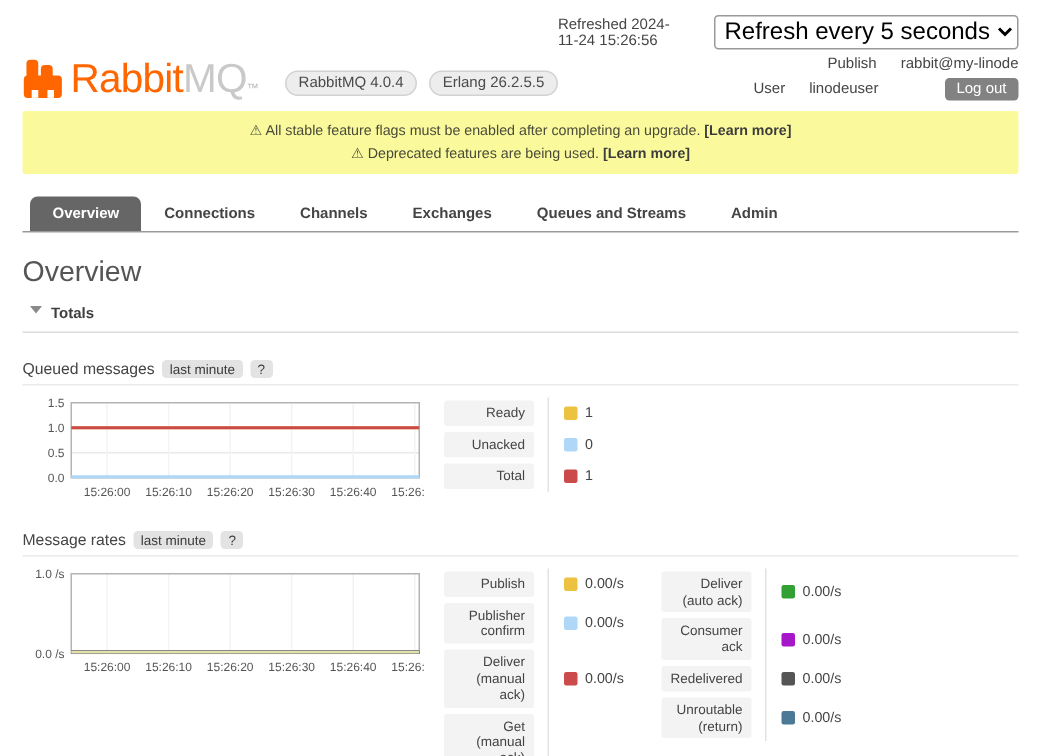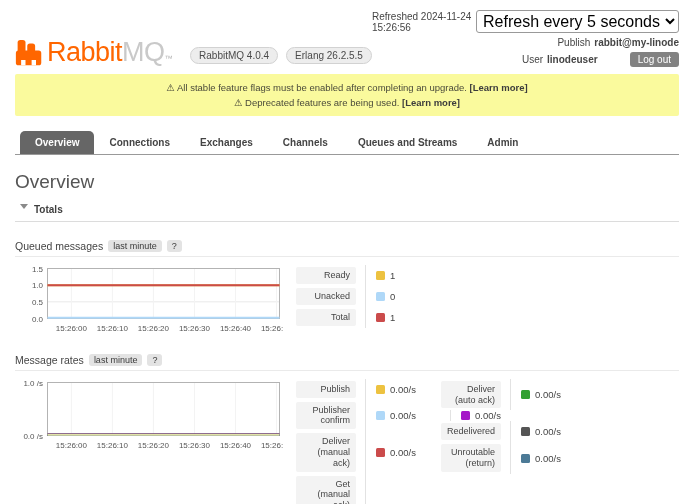--- a/index.html
+++ b/index.html
@@ -10,24 +10,24 @@
   .hdr { display:flex; justify-content:space-between; padding:8px 15px 2px 15px; }
   .logo { display:flex; align-items:flex-start; gap:4px; cursor:pointer; }
   .brand { font-size:27px; line-height:1; letter-spacing:-0.5px; }
   .br-r { color:#ff6600; }
   .br-mq { color:#c9c9c9; }
   .br-tm { color:#b5b5b5; font-size:8px; vertical-align:baseline; }
   .hdr-left { display:flex; align-items:flex-end; gap:10px; }
   .vbadges { display:flex; gap:8px; margin:0 0 3px 8px; }
   .vbadge { background:#ededed; border:1px solid #d2d2d2; border-radius:9px; padding:2px 8px; font-size:10px; color:#4a4a4a; white-space:nowrap; }
   .hdr-right { display:flex; flex-direction:column; align-items:flex-end; gap:4px; padding-top:2px; }
-  .hrow { display:flex; align-items:center; gap:4px; font-size:10px; color:#454545; }
+  .hrow { display:flex; align-items:center; gap:16px; font-size:10px; color:#454545; }
   .hrow select { font-family:"Liberation Sans",sans-serif; font-size:16px; border:1px solid #999; border-radius:3px; background:#fff; padding:1px 2px; }
   .logout { background:#828282; color:#fff; border:none; border-radius:3px; padding:2px 8px; font-size:10px; font-family:"Liberation Sans",sans-serif; cursor:pointer;margin-left:28px; }
-  b { font-weight:bold; }
+  b { font-weight:normal; }
 
   
   .banner { margin:5px 15px 0 15px; background:#fafa9d; border-radius:2px; padding:6px 8px; text-align:center; font-size:9.5px; line-height:1.6; color:#4a4a3a; }
   .learn { font-weight:bold; color:#3c3c3c; cursor:pointer; text-decoration:none; }
 
   
   .tabbar { margin:15px 15px 0 15px; border-bottom:1px solid #999; display:flex; padding-left:5px; }
   .tab { padding:6px 15px; font-weight:bold; font-size:10px; color:#444; cursor:pointer; white-space:nowrap; }
   .tab.active { background:#666; color:#fff; border-radius:5px 5px 0 0; }
 
@@ -88,22 +88,22 @@
   </div>
 
   <div class="banner">
     <div><span>⚠ All stable feature flags must be enabled after completing an upgrade.</span> <a class="learn">[Learn more]</a></div>
     <div><span>⚠ Deprecated features are being used.</span> <a class="learn">[Learn more]</a></div>
   </div>
 
   <div class="tabbar" id="tabbar">
       <div class="tab active">Overview</div>
       <div class="tab">Connections</div>
+      <div class="tab">Channels</div>
       <div class="tab">Exchanges</div>
-      <div class="tab">Channels</div>
       <div class="tab">Queues and Streams</div>
       <div class="tab">Admin</div>
     </div>
 
   <div class="content">
     <h1 class="pg">Overview</h1>
 
     <div class="collapse-row">
       <span class="tri"></span>
       <span>Totals</span>
@@ -235,20 +235,21 @@
         <div id="legend-rates-right">
   <div class="lrow">
     <span class="lbox">Deliver (auto ack)</span>
     <span class="lval">
                 <i class="sw" style="background: rgb(50, 160, 50);"></i>
                 <span class="lv">0.00/s</span>
               </span>
   </div>
 
   <div class="lrow">
+    <span class="lbox">Consumer ack</span>
     <span class="lval">
                 <i class="sw" style="background: rgb(165, 23, 200);"></i>
                 <span class="lv">0.00/s</span>
               </span>
   </div>
 
   <div class="lrow">
     <span class="lbox">Redelivered</span>
     <span class="lval">
                 <i class="sw" style="background: rgb(85, 85, 85);"></i>

